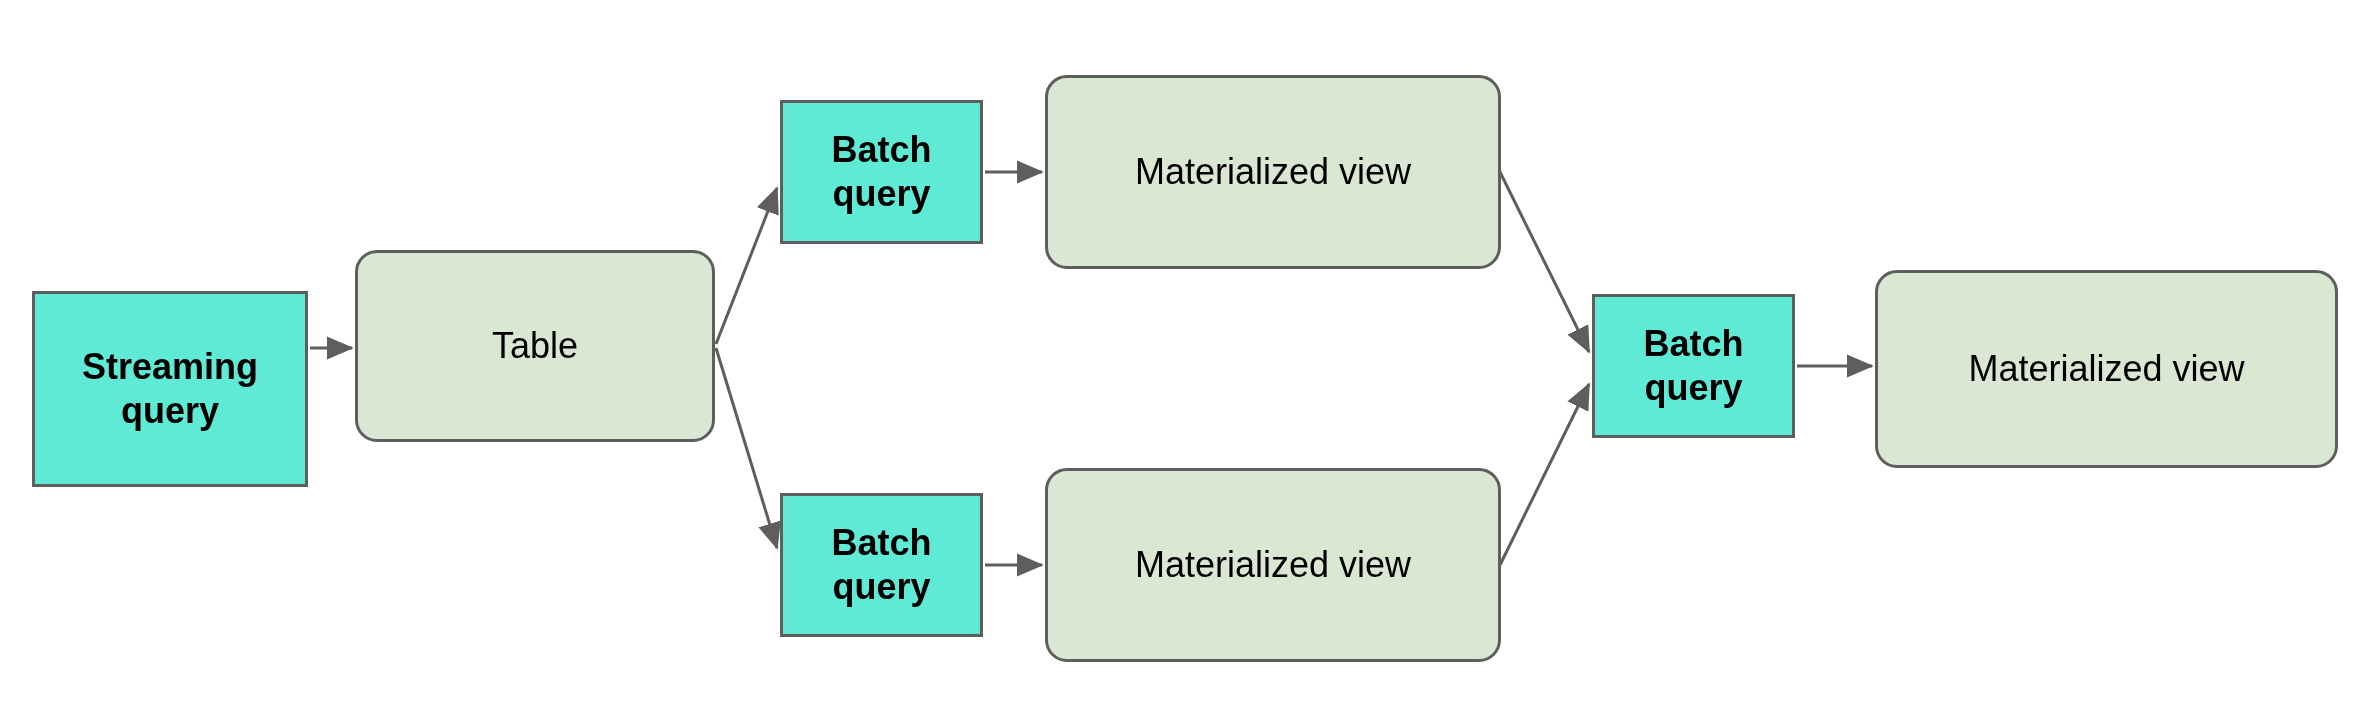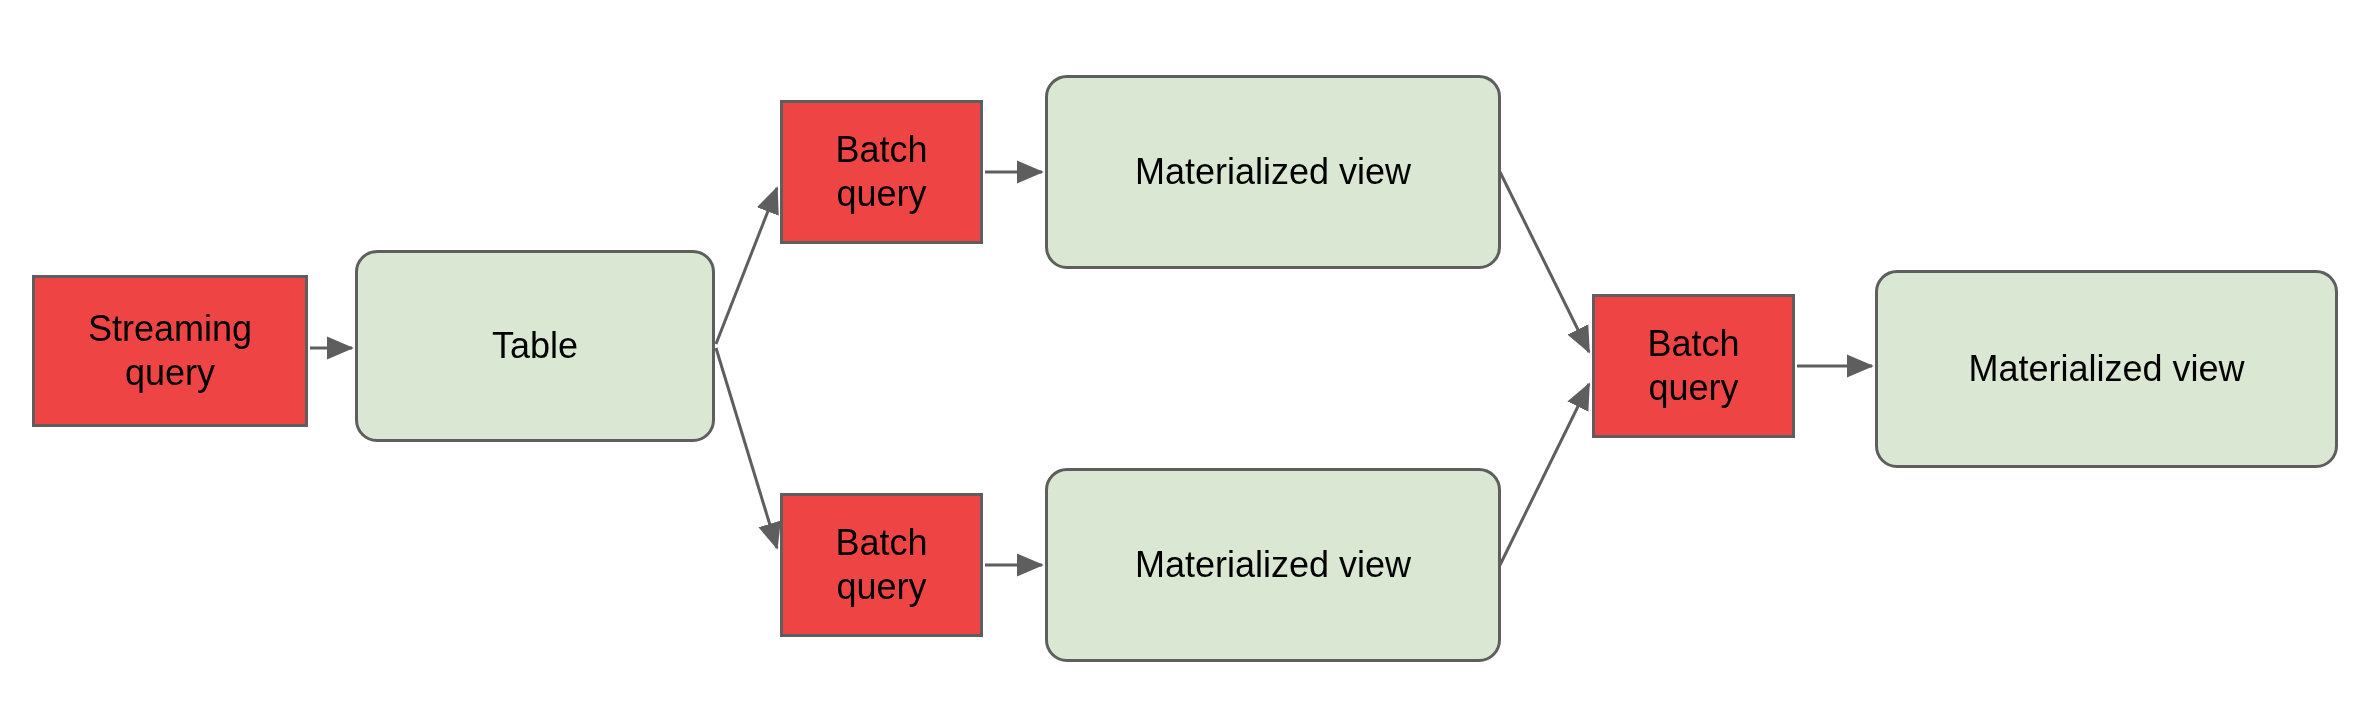--- a/index.html
+++ b/index.html
@@ -32,22 +32,23 @@
     text-align: center;
     border: 3px solid #5E5E5E;
     color: #000000;
     font-size: 36px;
     line-height: 1.22;
     font-family: "Liberation Sans", sans-serif;
     white-space: pre-line;
     z-index: 2;
   }
   .node.process {
-    background: #ef4444;
+    background: #5eead4;
     border-radius: 0;
+    font-weight: bold;
   }
   .node.store {
     background: #DAE8D3;
     border-radius: 22px;
   }
   .node-label {
     display: block;
     white-space: pre-line;
   }
 </style>
@@ -68,21 +69,21 @@
         <line x1="716" y1="348" x2="777" y2="548" stroke="#5E5E5E" stroke-width="3" marker-end="url(#arrowhead)"></line>
         <line x1="985" y1="172" x2="1042" y2="172" stroke="#5E5E5E" stroke-width="3" marker-end="url(#arrowhead)"></line>
         <line x1="985" y1="565" x2="1042" y2="565" stroke="#5E5E5E" stroke-width="3" marker-end="url(#arrowhead)"></line>
         <line x1="1500" y1="172" x2="1589" y2="352" stroke="#5E5E5E" stroke-width="3" marker-end="url(#arrowhead)"></line>
         <line x1="1500" y1="565" x2="1589" y2="384" stroke="#5E5E5E" stroke-width="3" marker-end="url(#arrowhead)"></line>
         <line x1="1797" y1="366" x2="1872" y2="366" stroke="#5E5E5E" stroke-width="3" marker-end="url(#arrowhead)"></line>
       </g>
   </svg>
 
   <div id="node-layer">
-      <div class="node process" style="left: 32px; top: 275px; width: 276px; height: 152px; justify-content: center;"><span class="node-label">Streaming
+      <div class="node process" style="left: 32px; top: 291px; width: 276px; height: 196px; justify-content: center;"><span class="node-label">Streaming
 query</span></div>
       <div class="node store" style="left: 355px; top: 250px; width: 360px; height: 192px;"><span class="node-label">Table</span></div>
       <div class="node process" style="left: 780px; top: 100px; width: 203px; height: 144px;"><span class="node-label">Batch
 query</span></div>
       <div class="node store" style="left: 1045px; top: 75px; width: 456px; height: 194px;"><span class="node-label">Materialized view</span></div>
       <div class="node process" style="left: 780px; top: 493px; width: 203px; height: 144px;"><span class="node-label">Batch
 query</span></div>
       <div class="node store" style="left: 1045px; top: 468px; width: 456px; height: 194px;"><span class="node-label">Materialized view</span></div>
       <div class="node process" style="left: 1592px; top: 294px; width: 203px; height: 144px;"><span class="node-label">Batch
 query</span></div>

